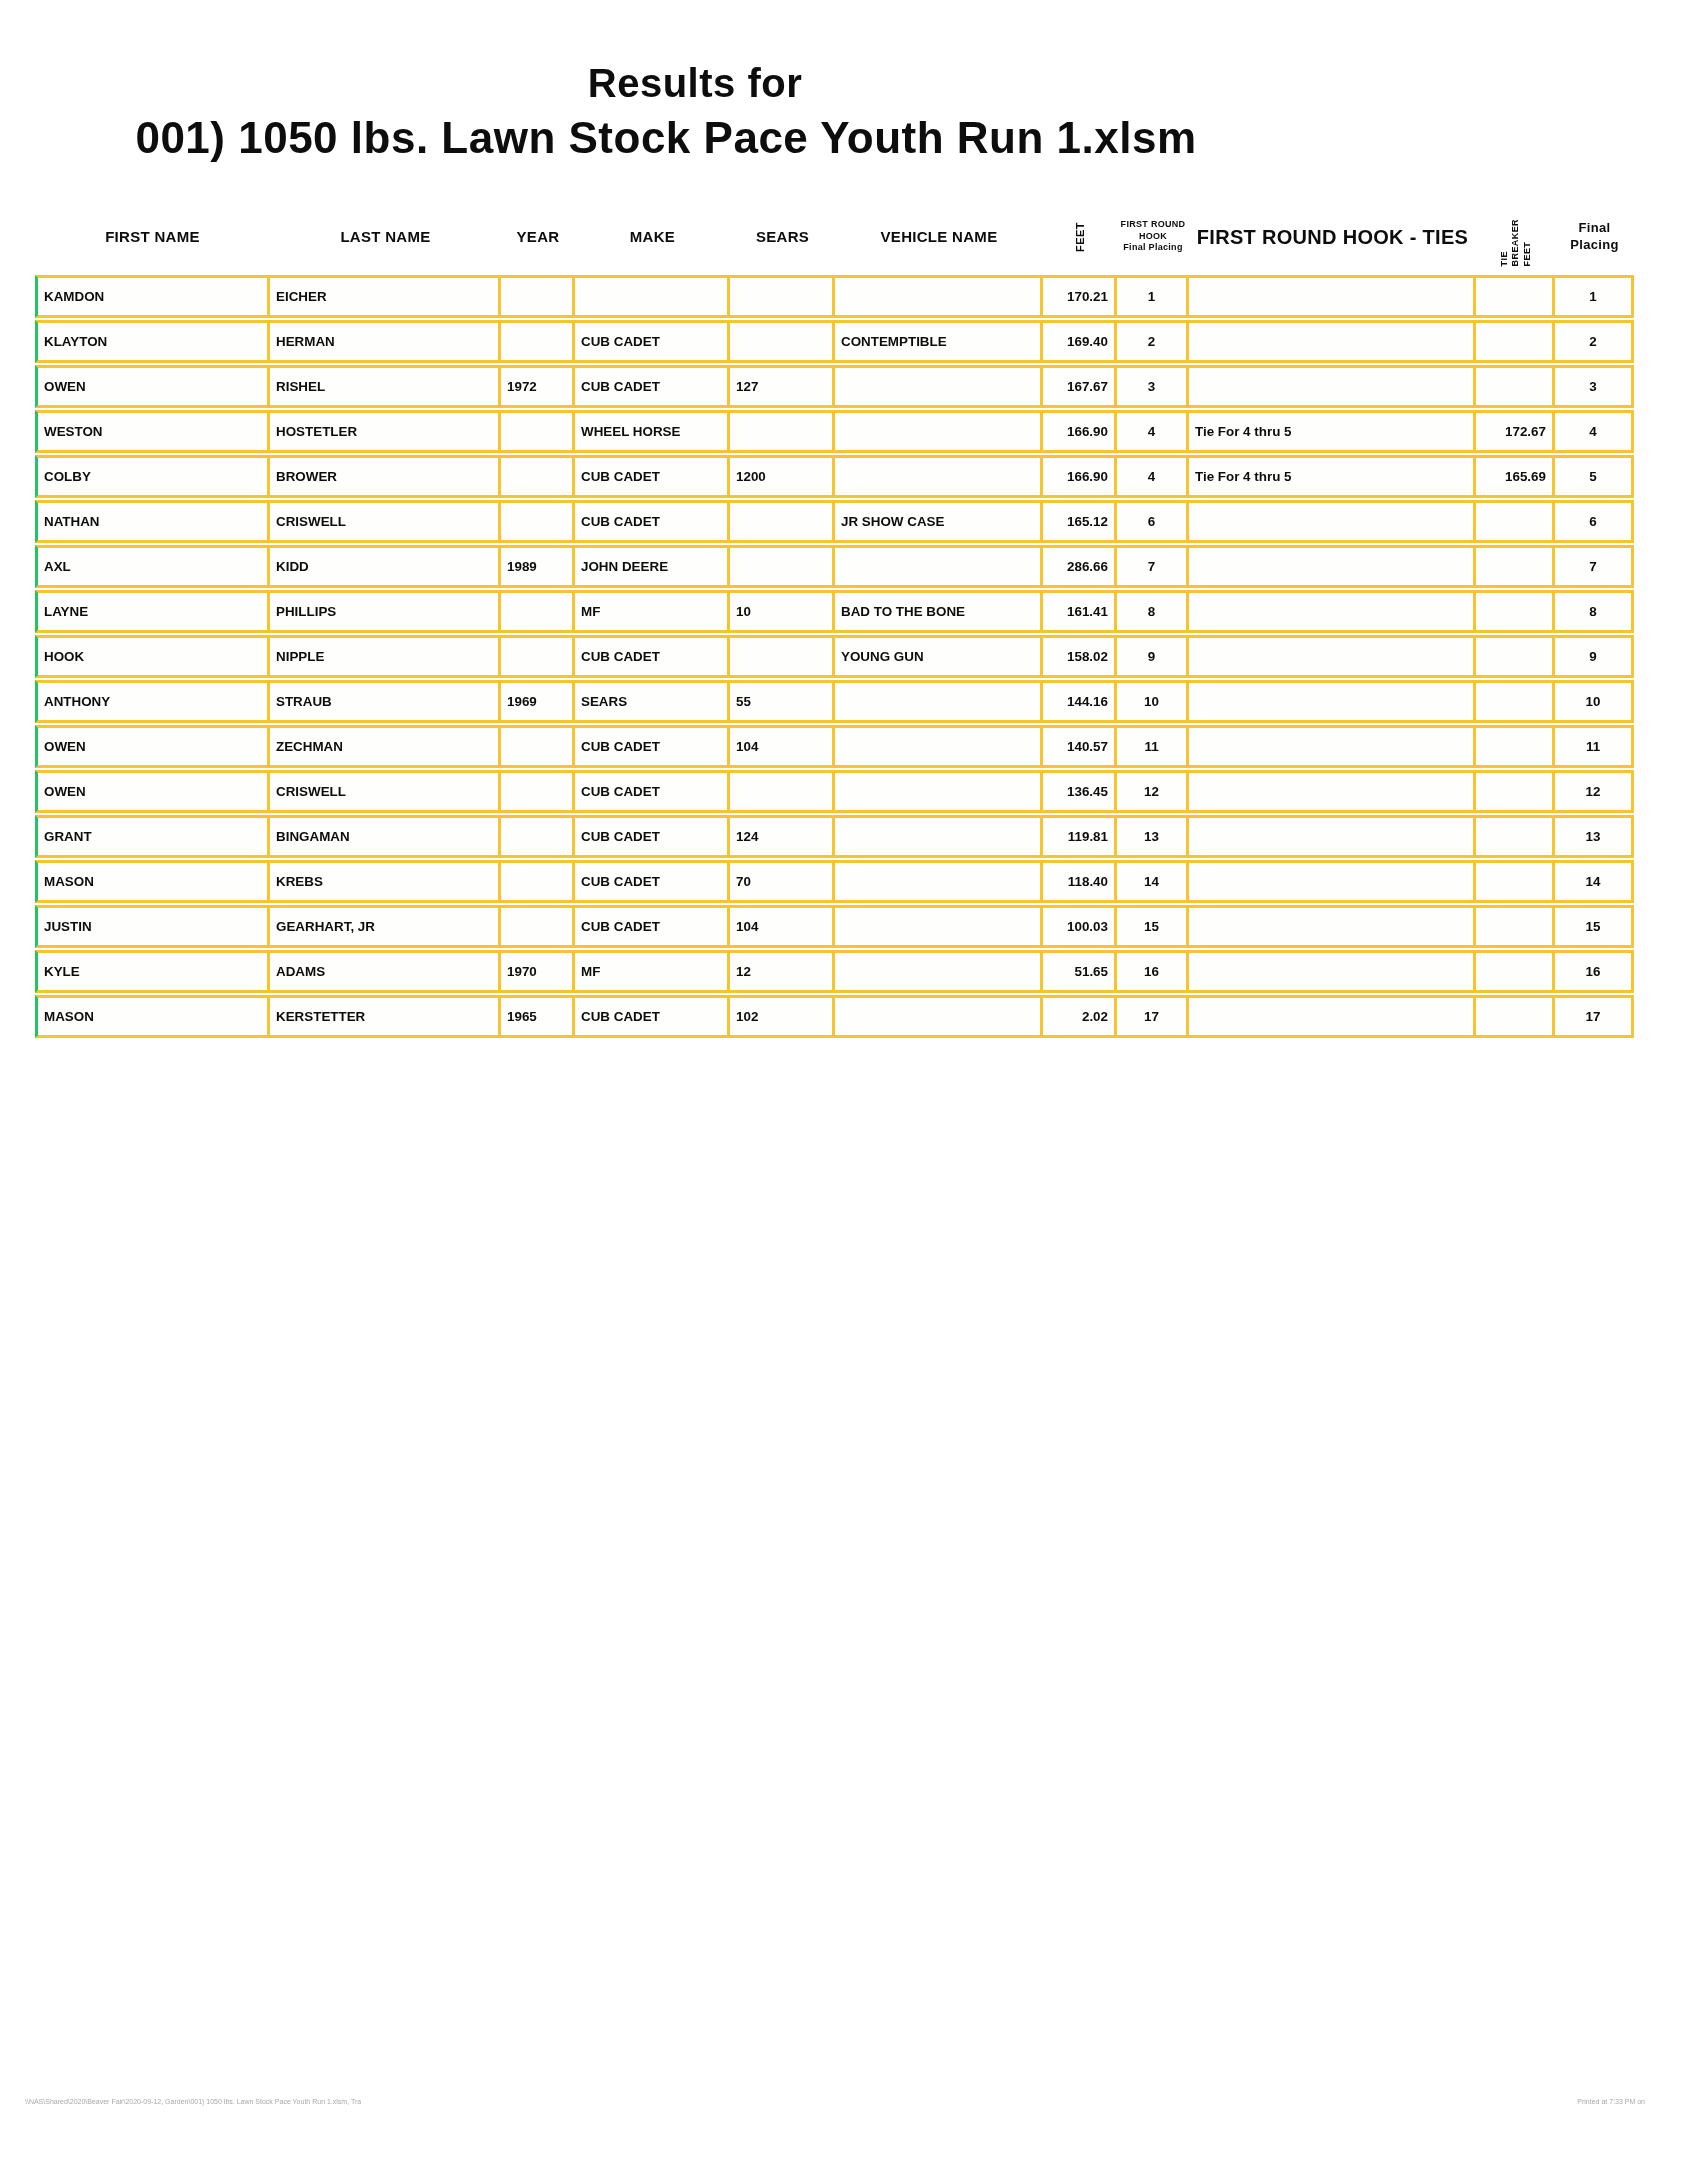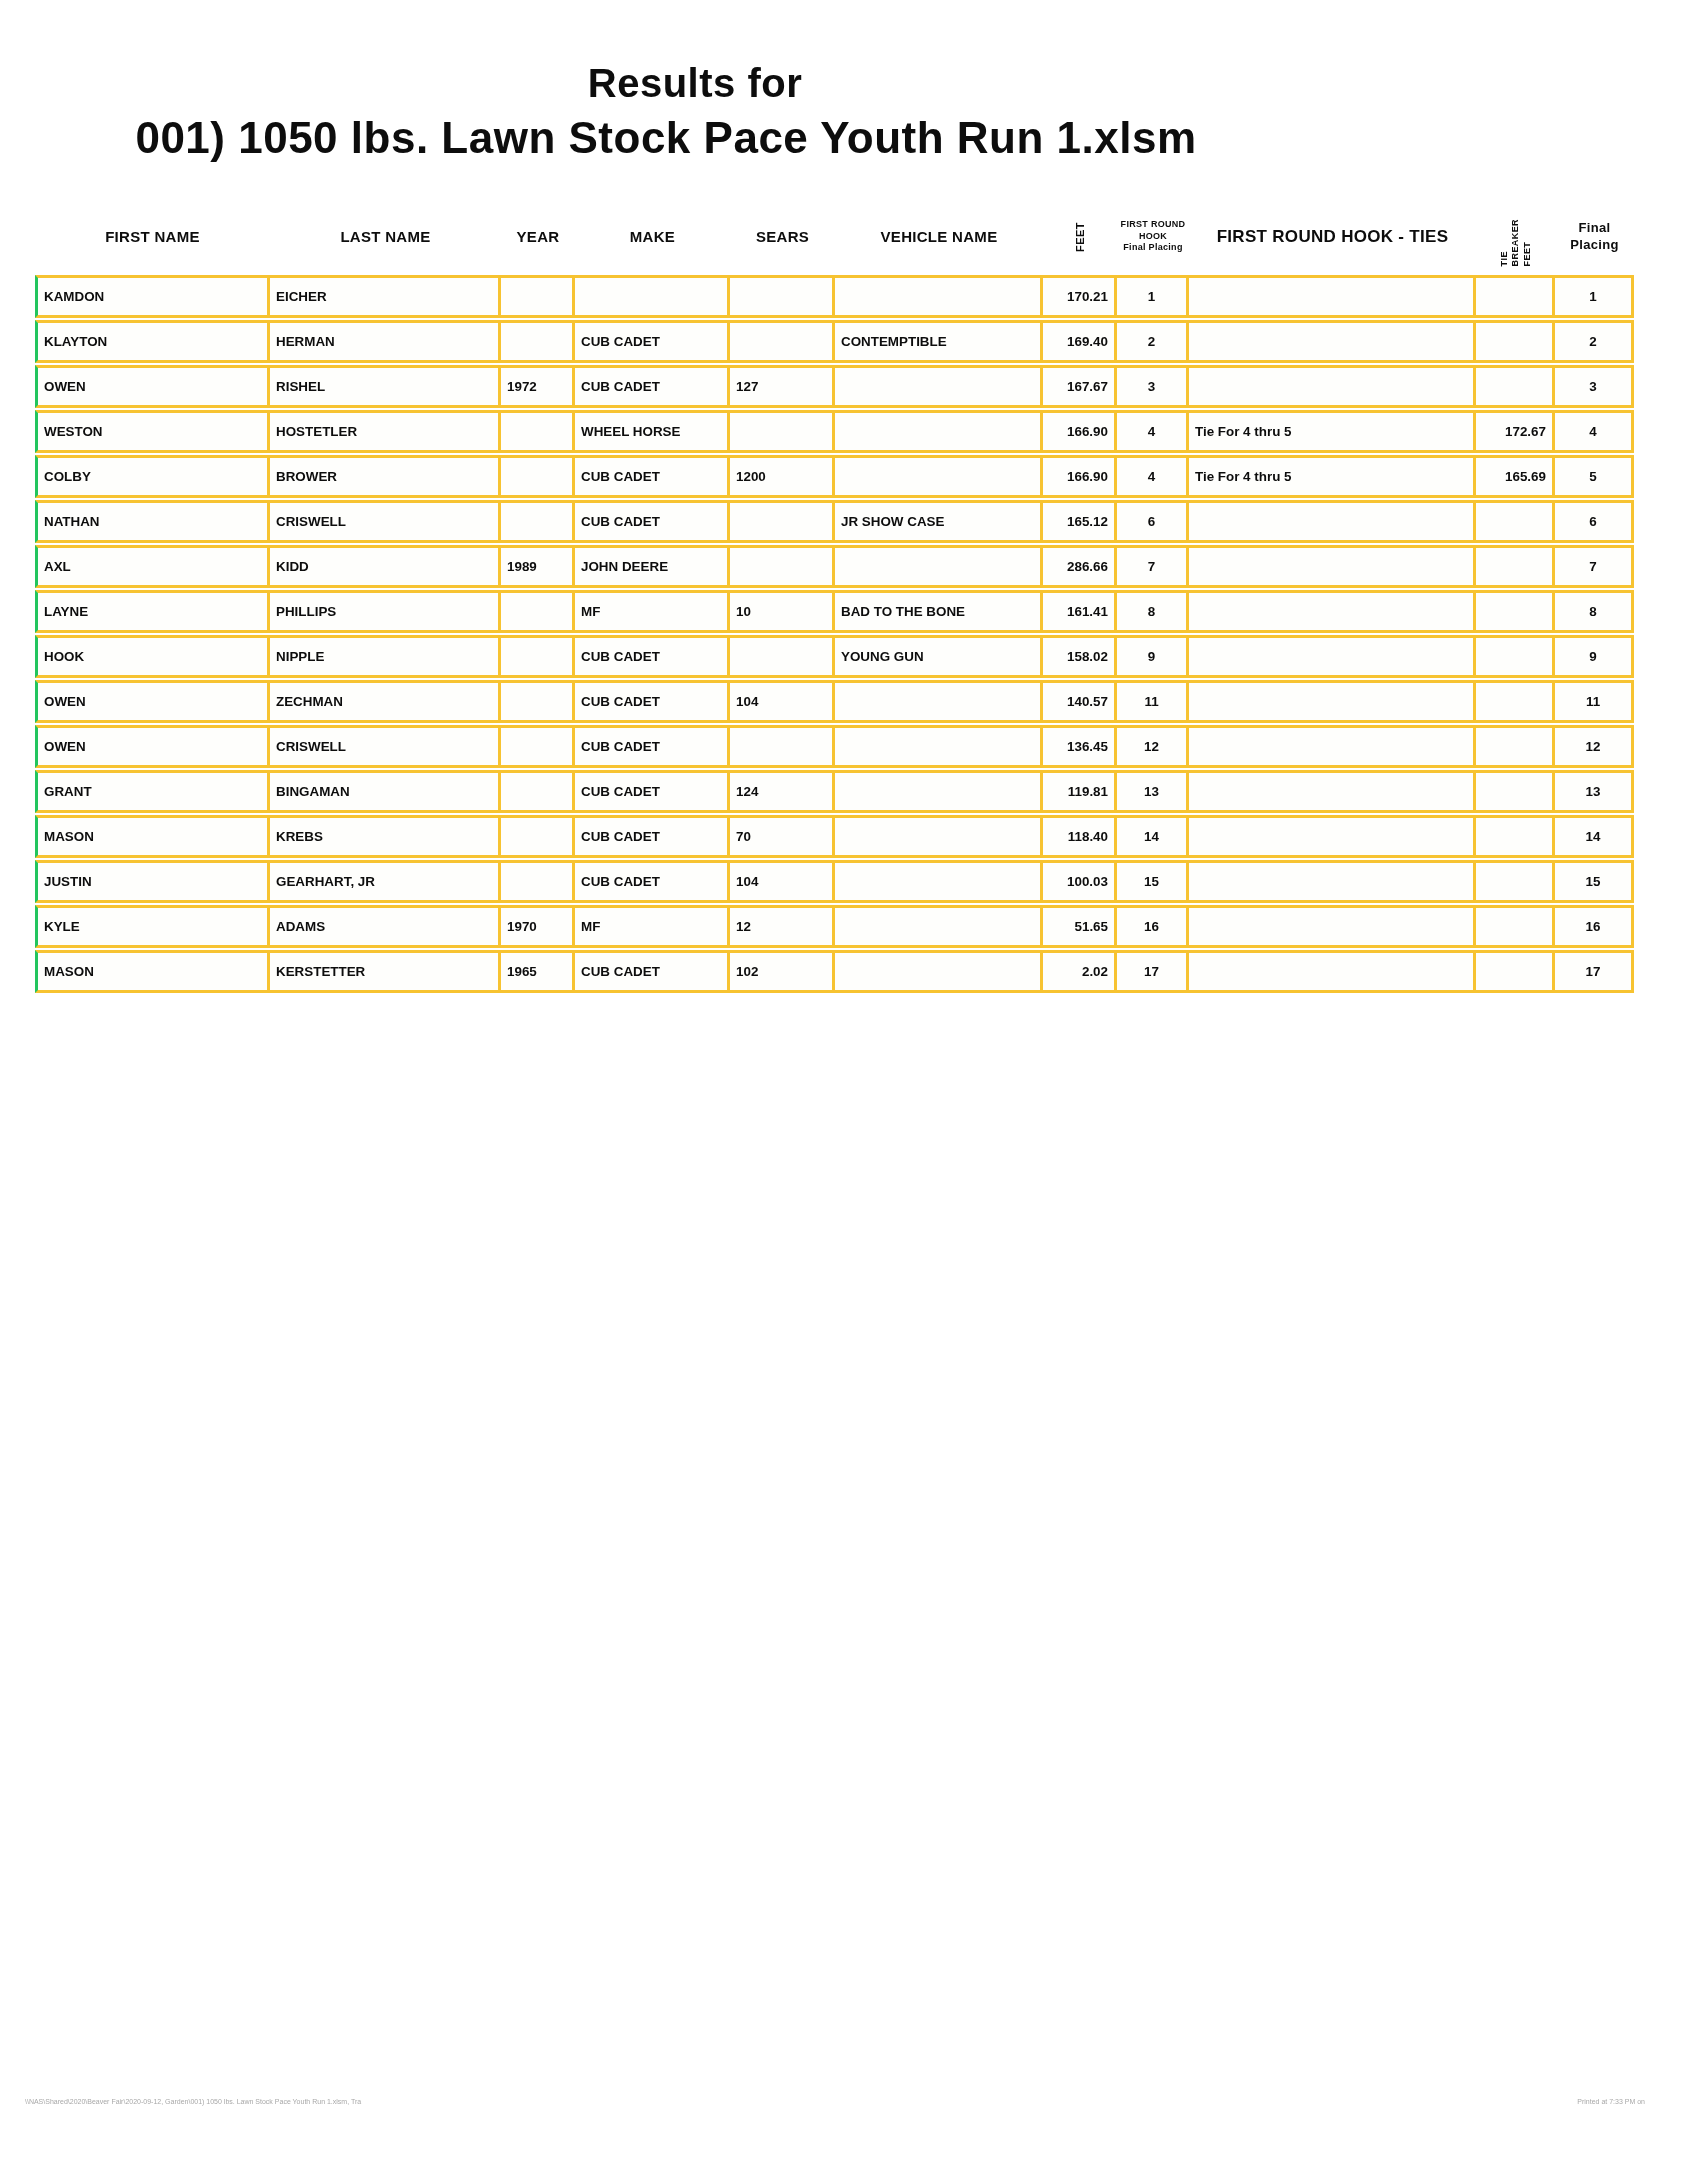--- a/index.html
+++ b/index.html
@@ -23,21 +23,21 @@
     border-collapse:separate;border-spacing:0 2px;table-layout:fixed;
   }
   table.results td{overflow:hidden;}
   thead td{
     height:71px;vertical-align:middle;text-align:center;
     font-weight:bold;background:#ffffff;border:none;
     font-size:15px;letter-spacing:0.3px;color:#0d0d0d;
   }
   thead td.small-hdr{font-size:9px;line-height:1.3;}
   thead td.small-hdr .sub{font-weight:bold;}
-  thead td.big-hdr{font-size:17px;line-height:1.5;}
+  thead td.big-hdr{font-size:20px;line-height:1.5;}
   thead td.final-hdr{font-size:13px;line-height:1.3;}
   .vwrap{display:flex;align-items:center;justify-content:center;height:71px;}
   .rot{transform:rotate(-90deg);white-space:nowrap;font-size:11px;font-weight:bold;letter-spacing:0.5px;}
   .rot3{transform:rotate(-90deg);display:block;width:59px;font-size:9px;line-height:1.25;font-weight:bold;text-align:left;letter-spacing:0.4px;}
   tbody td{
     height:37px;background:#fefefc;
     border-top:3px solid #f7c331;border-bottom:3px solid #f7c331;border-right:3px solid #f7c331;
     font-size:13.4px;font-weight:bold;padding:0 6px;vertical-align:middle;color:#0d0d0d;
     white-space:nowrap;
   }
@@ -214,20 +214,33 @@
           <td class="al">CUB CADET</td>
           <td class="al"></td>
           <td class="al">YOUNG GUN</td>
           <td class="ar">158.02</td>
           <td class="ac">9</td>
           <td class="al"></td>
           <td class="ar"></td>
           <td class="ac">9</td>
         </tr>
         <tr>
+          <td class="al">ANTHONY</td>
+          <td class="al">STRAUB</td>
+          <td class="al">1969</td>
+          <td class="al">SEARS</td>
+          <td class="al">55</td>
+          <td class="al"></td>
+          <td class="ar">144.16</td>
+          <td class="ac">10</td>
+          <td class="al"></td>
+          <td class="ar"></td>
+          <td class="ac">10</td>
+        </tr>
+        <tr>
           <td class="al">OWEN</td>
           <td class="al">ZECHMAN</td>
           <td class="al"></td>
           <td class="al">CUB CADET</td>
           <td class="al">104</td>
           <td class="al"></td>
           <td class="ar">140.57</td>
           <td class="ac">11</td>
           <td class="al"></td>
           <td class="ar"></td>

